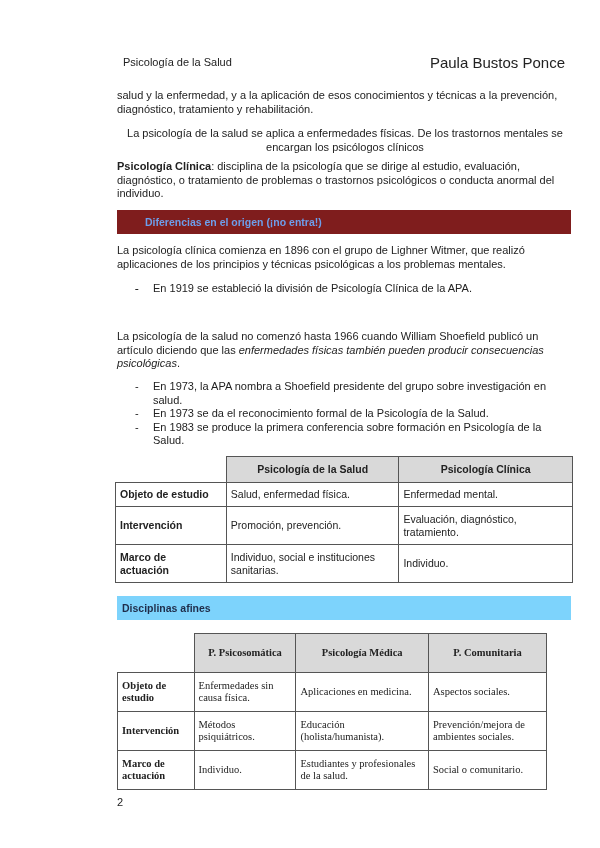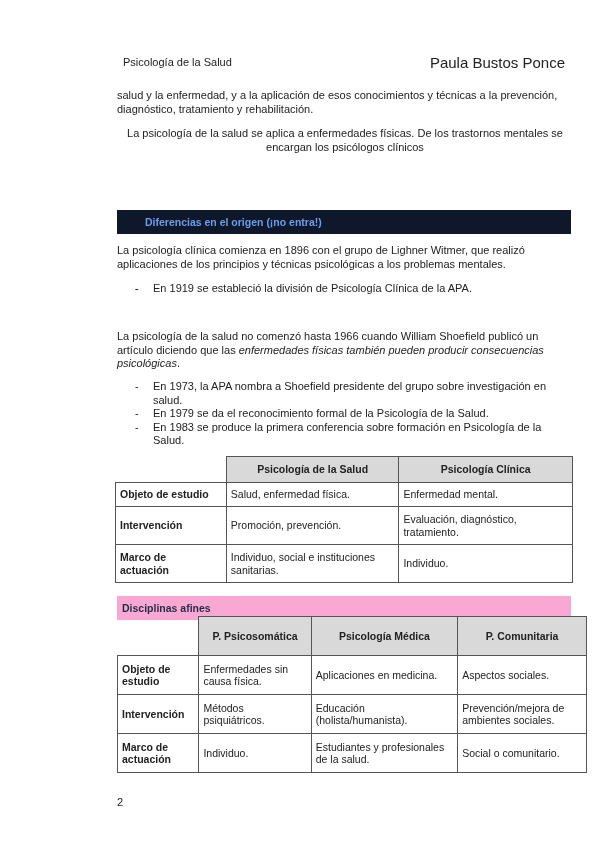--- a/index.html
+++ b/index.html
@@ -6,71 +6,72 @@
   html, body { width: 600px; height: 848px; background: #ffffff; }
   body { position: relative; font-family: "Liberation Sans", sans-serif; color: #222; font-size: 11px; line-height: 13.5px; overflow: hidden; }
   .page { position: absolute; left: 0; top: 0; width: 600px; height: 848px; margin-left: 45px; }
   .header-left { position: absolute; left: 78px; top: 56px; font-size: 11px; color: #222; }
   .header-right { position: absolute; right: 80px; top: 56px; font-size: 15px; color: #222; }
   .block { position: absolute; left: 72px; width: 456px; font-size: 11px; line-height: 13.5px; }
   .p1 { top: 89px; }
   .p2 { top: 127px; text-align: center; }
   .p3 { top: 160px; }
   .band { position: absolute; left: 72px; width: 454px; height: 24px; padding-left: 5px; font-size: 10.5px; font-weight: bold; line-height: 24px; }
-  .band1 { top: 210px; background: #0f172a; color: #6d9eeb; padding-left: 28px; }
-  .band2 { top: 596px; background: #f9a8d4; color: #1f2d4a; }
+  .band1 { top: 210px; background: #7f1d1d; color: #6d9eeb; padding-left: 28px; }
+  .band2 { top: 596px; background: #7dd3fc; color: #1f2d4a; }
   .p4 { top: 244px; }
   .list { position: absolute; left: 72px; width: 456px; list-style: none; }
   .list li { position: relative; padding-left: 36px; margin-bottom: 0; }
   .list li .dash { position: absolute; left: 18px; top: 0; }
   .list1 { top: 282px; }
   .p5 { top: 330px; }
   .list2 { top: 380px; }
   em { font-style: italic; }
   b { font-weight: bold; }
   table { position: absolute; border-collapse: collapse; font-size: 10.5px; line-height: 12.5px; }
   td, th { border: 1px solid #555; padding: 2px 4px; vertical-align: middle; }
   th { background: #d9d9d9; font-weight: bold; text-align: center; }
   td.rowh { font-weight: bold; text-align: left; }
   td.blank { border: none; border-bottom: 1px solid #555; background: transparent; }
   .t1 { left: 70px; top: 456px; width: 458px; }
   .t1 tr.h th { height: 26px; }
   .t1 tr.r1 td { height: 24px; }
   .t1 tr.r2 td { height: 38px; }
   .t1 tr.r3 td { height: 38px; }
-  .t2 { left: 72px; top: 616px; width: 470px; }
+  .t2 { left: 72px; top: 633px; width: 430px; font-family: Liberation Serif, serif; }
   .t2 tr.h th { height: 25px; }
   .t2 tr td { height: 39px; }
   .pagenum { position: absolute; left: 72px; top: 796px; font-size: 11px; color: #222; }
 </style>
 </head>
 <body>
 
 <div class="page">
 
   <div class="header-left">Psicología de la Salud</div>
   <div class="header-right">Paula Bustos Ponce</div>
 
   <p class="block p1">salud y la enfermedad, y a la aplicación de esos conocimientos y técnicas a la prevención, diagnóstico, tratamiento y rehabilitación.</p>
   <p class="block p2">La psicología de la salud se aplica a enfermedades físicas. De los trastornos mentales se encargan los psicólogos clínicos</p>
+  <p class="block p3"><b>Psicología Clínica</b><span>: disciplina de la psicología que se dirige al estudio, evaluación, diagnóstico, o tratamiento de problemas o trastornos psicológicos o conducta anormal del individuo.</span></p>
 
   <div class="band band1">Diferencias en el origen (¡no entra!)</div>
 
   <p class="block p4">La psicología clínica comienza en 1896 con el grupo de Lighner Witmer, que realizó aplicaciones de los principios y técnicas psicológicas a los problemas mentales.</p>
 
   <ul class="list list1">
     <li><span class="dash">-</span></li>
     <li><span class="dash">-</span><span>En 1919 se estableció la división de Psicología Clínica de la APA.</span></li>
   </ul>
 
   <p class="block p5"><span>La psicología de la salud no comenzó hasta 1966 cuando William Shoefield publicó un artículo diciendo que las </span><em>enfermedades físicas también pueden producir consecuencias psicológicas</em><span>.</span></p>
 
   <ul class="list list2">
     <li><span class="dash">-</span><span>En 1973, la APA nombra a Shoefield presidente del grupo sobre investigación en salud.</span></li>
-    <li><span class="dash">-</span><span>En 1979 se da el reconocimiento formal de la Psicología de la Salud.</span></li>
+    <li><span class="dash">-</span><span>En 1973 se da el reconocimiento formal de la Psicología de la Salud.</span></li>
     <li><span class="dash">-</span><span>En 1983 se produce la primera conferencia sobre formación en Psicología de la Salud.</span></li>
   </ul>
 
   <table class="t1">
     <colgroup>
         <col style="width:111px">
         <col style="width:173px">
         <col style="width:174px">
       </colgroup>
     <tbody>

